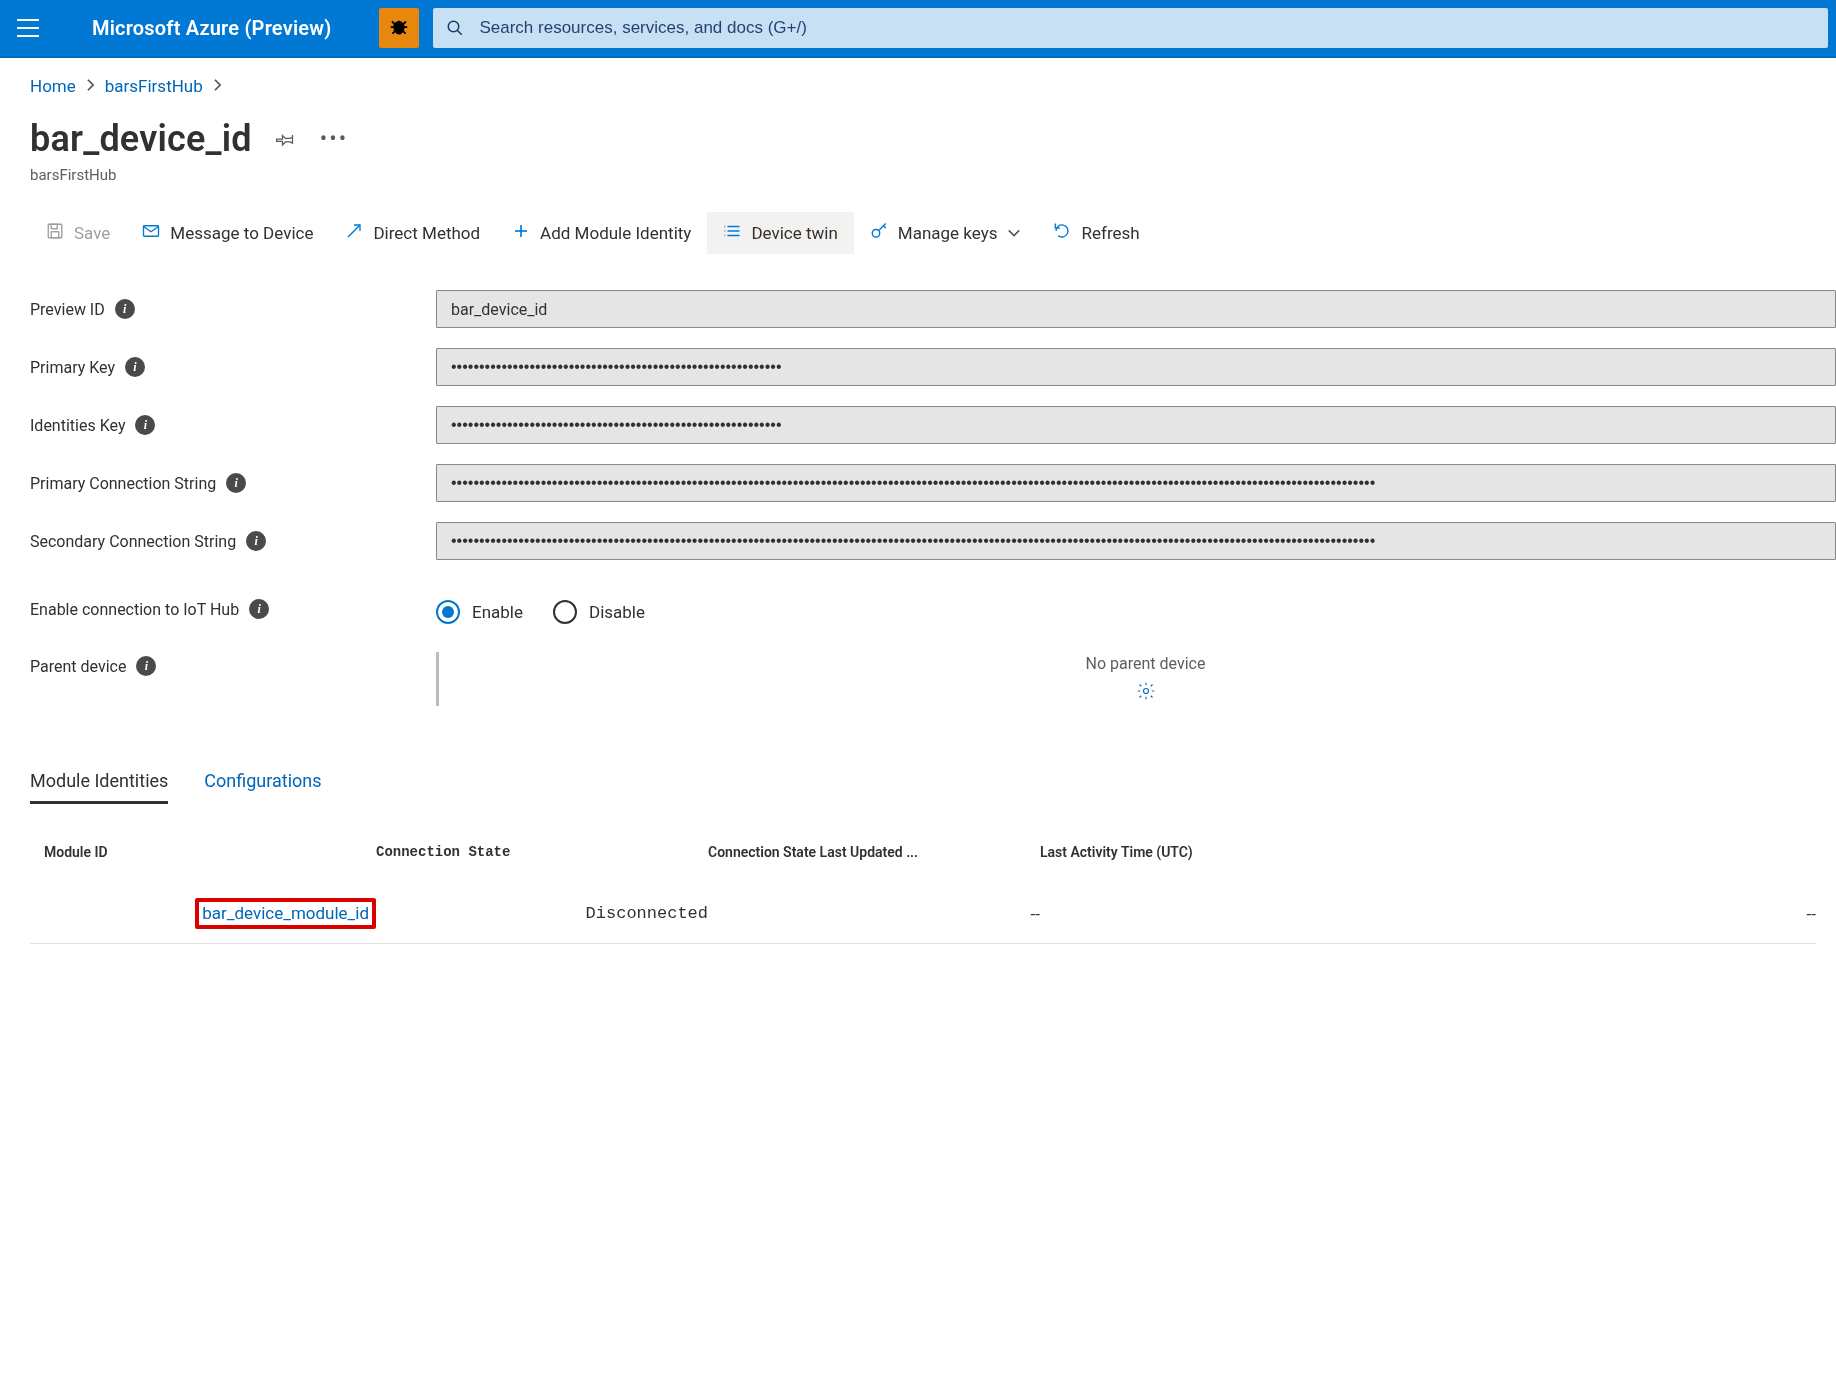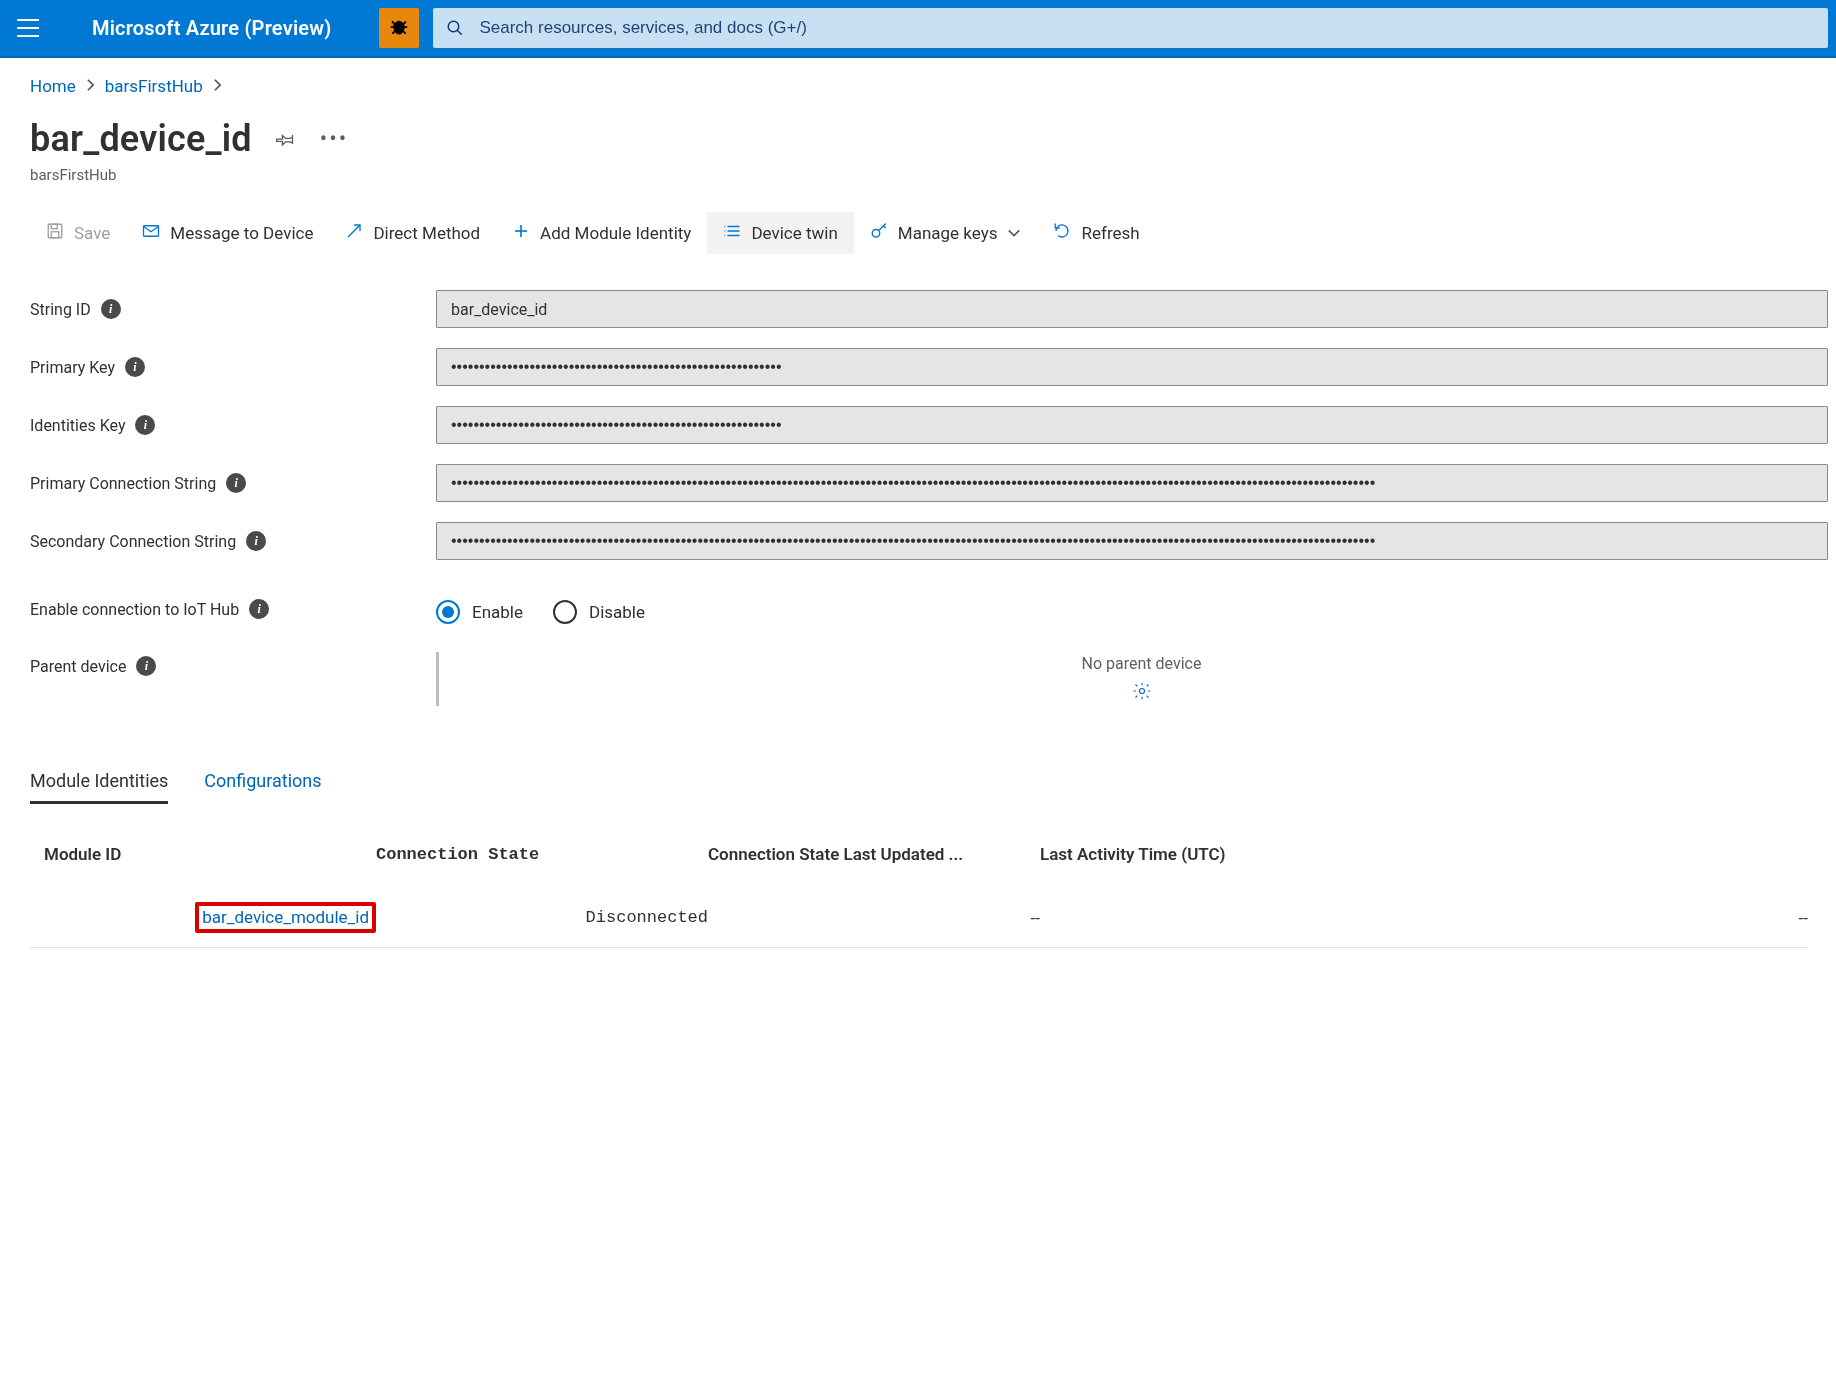--- a/index.html
+++ b/index.html
@@ -49,21 +49,21 @@
   .search-wrap{
     flex:1;margin-left:14px;height:40px;background:var(--azure-light-blue);display:flex;align-items:center;border-radius:2px;
   }
   .search-wrap .sicon{width:44px;display:flex;align-items:center;justify-content:center;}
   .search-wrap .sicon svg{width:18px;height:18px;stroke:#1b3a6b;fill:none;}
   .search-wrap input{
     flex:1;border:none;background:transparent;height:100%;font-size:17px;color:#1b3a6b;outline:none;
   }
   .search-wrap input::placeholder{color:#1b3a6b;opacity:.95;}
   
-  .content{padding:18px 8px 40px 30px;}
+  .content{padding:18px 0 40px 30px;}
   .breadcrumb{display:flex;align-items:center;gap:10px;font-size:17px;color:var(--link);}
   .breadcrumb a{color:var(--link);text-decoration:none;cursor:pointer;}
   .breadcrumb .chev svg{width:9px;height:14px;stroke:#555;fill:none;}
   .title-row{display:flex;align-items:center;gap:24px;margin-top:22px;}
   .title-row h1{font-size:36px;font-weight:600;margin:0;letter-spacing:.2px;}
   .pin-btn,.more-btn{cursor:pointer;display:flex;align-items:center;justify-content:center;}
   .pin-btn svg{width:20px;height:20px;fill:none;stroke:var(--grey-icon);stroke-width:1.5;}
   .more-btn{font-size:22px;color:var(--grey-icon);letter-spacing:2px;line-height:10px;}
   .subtitle{color:var(--text2);font-size:15px;margin-top:6px;}
   
@@ -96,21 +96,21 @@
   .gear{margin-top:8px;cursor:pointer;}
   .gear svg{width:20px;height:20px;fill:none;stroke:#0f6cbd;stroke-width:1.4;}
   
   .tabs{display:flex;gap:36px;margin-top:56px;border-bottom:0;}
   .tab{font-size:18px;padding:4px 0 10px 0;cursor:pointer;}
   .tab.active{color:var(--text);border-bottom:3px solid #323130;font-weight:400;}
   .tab.inactive{color:var(--link);}
   
   .table{margin-top:40px;padding-right:20px;}
   .thead,.trow{display:flex;align-items:center;}
-  .thead{font-weight:600;font-size:17px;color:var(--text);padding:0 0 30px 14px;}
+  .thead{font-weight:600;font-size:14px;color:var(--text);padding:0 0 30px 14px;}
   .trow{font-size:17px;padding:8px 0 14px 14px;border-bottom:1px solid #e1e1e1;text-align:right;}
   .col1{width:332px;}
   .col2{width:332px;font-family:Liberation Mono, monospace;}
   .col3{width:332px;}
   .col4{flex:1;}
   .mod-link{color:var(--link);text-decoration:none;cursor:pointer;}
   .highlight-box{display:inline-block;border:4px solid #d90000;padding:1px 3px 2px 3px;border-radius:2px;margin-left:-6px;}
 </style>
 </head>
 <body>
@@ -223,21 +223,21 @@
             <polyline points="3,3 3,9 9,9" transform="translate(0 -1)"></polyline>
           </svg></span>
       <span>Refresh</span>
     </div>
   </div>
 
   <div class="form">
 
     <div class="form-row">
       <div class="label">
-        <span>String ID</span>
+        <span>Preview ID</span>
         <span class="info-ic">i</span>
       </div>
       <div class="field">
           <div class="ro-input">bar_device_id</div>
         </div>
     </div>
 
     <div class="form-row">
       <div class="label">
         <span>Primary Key</span>

